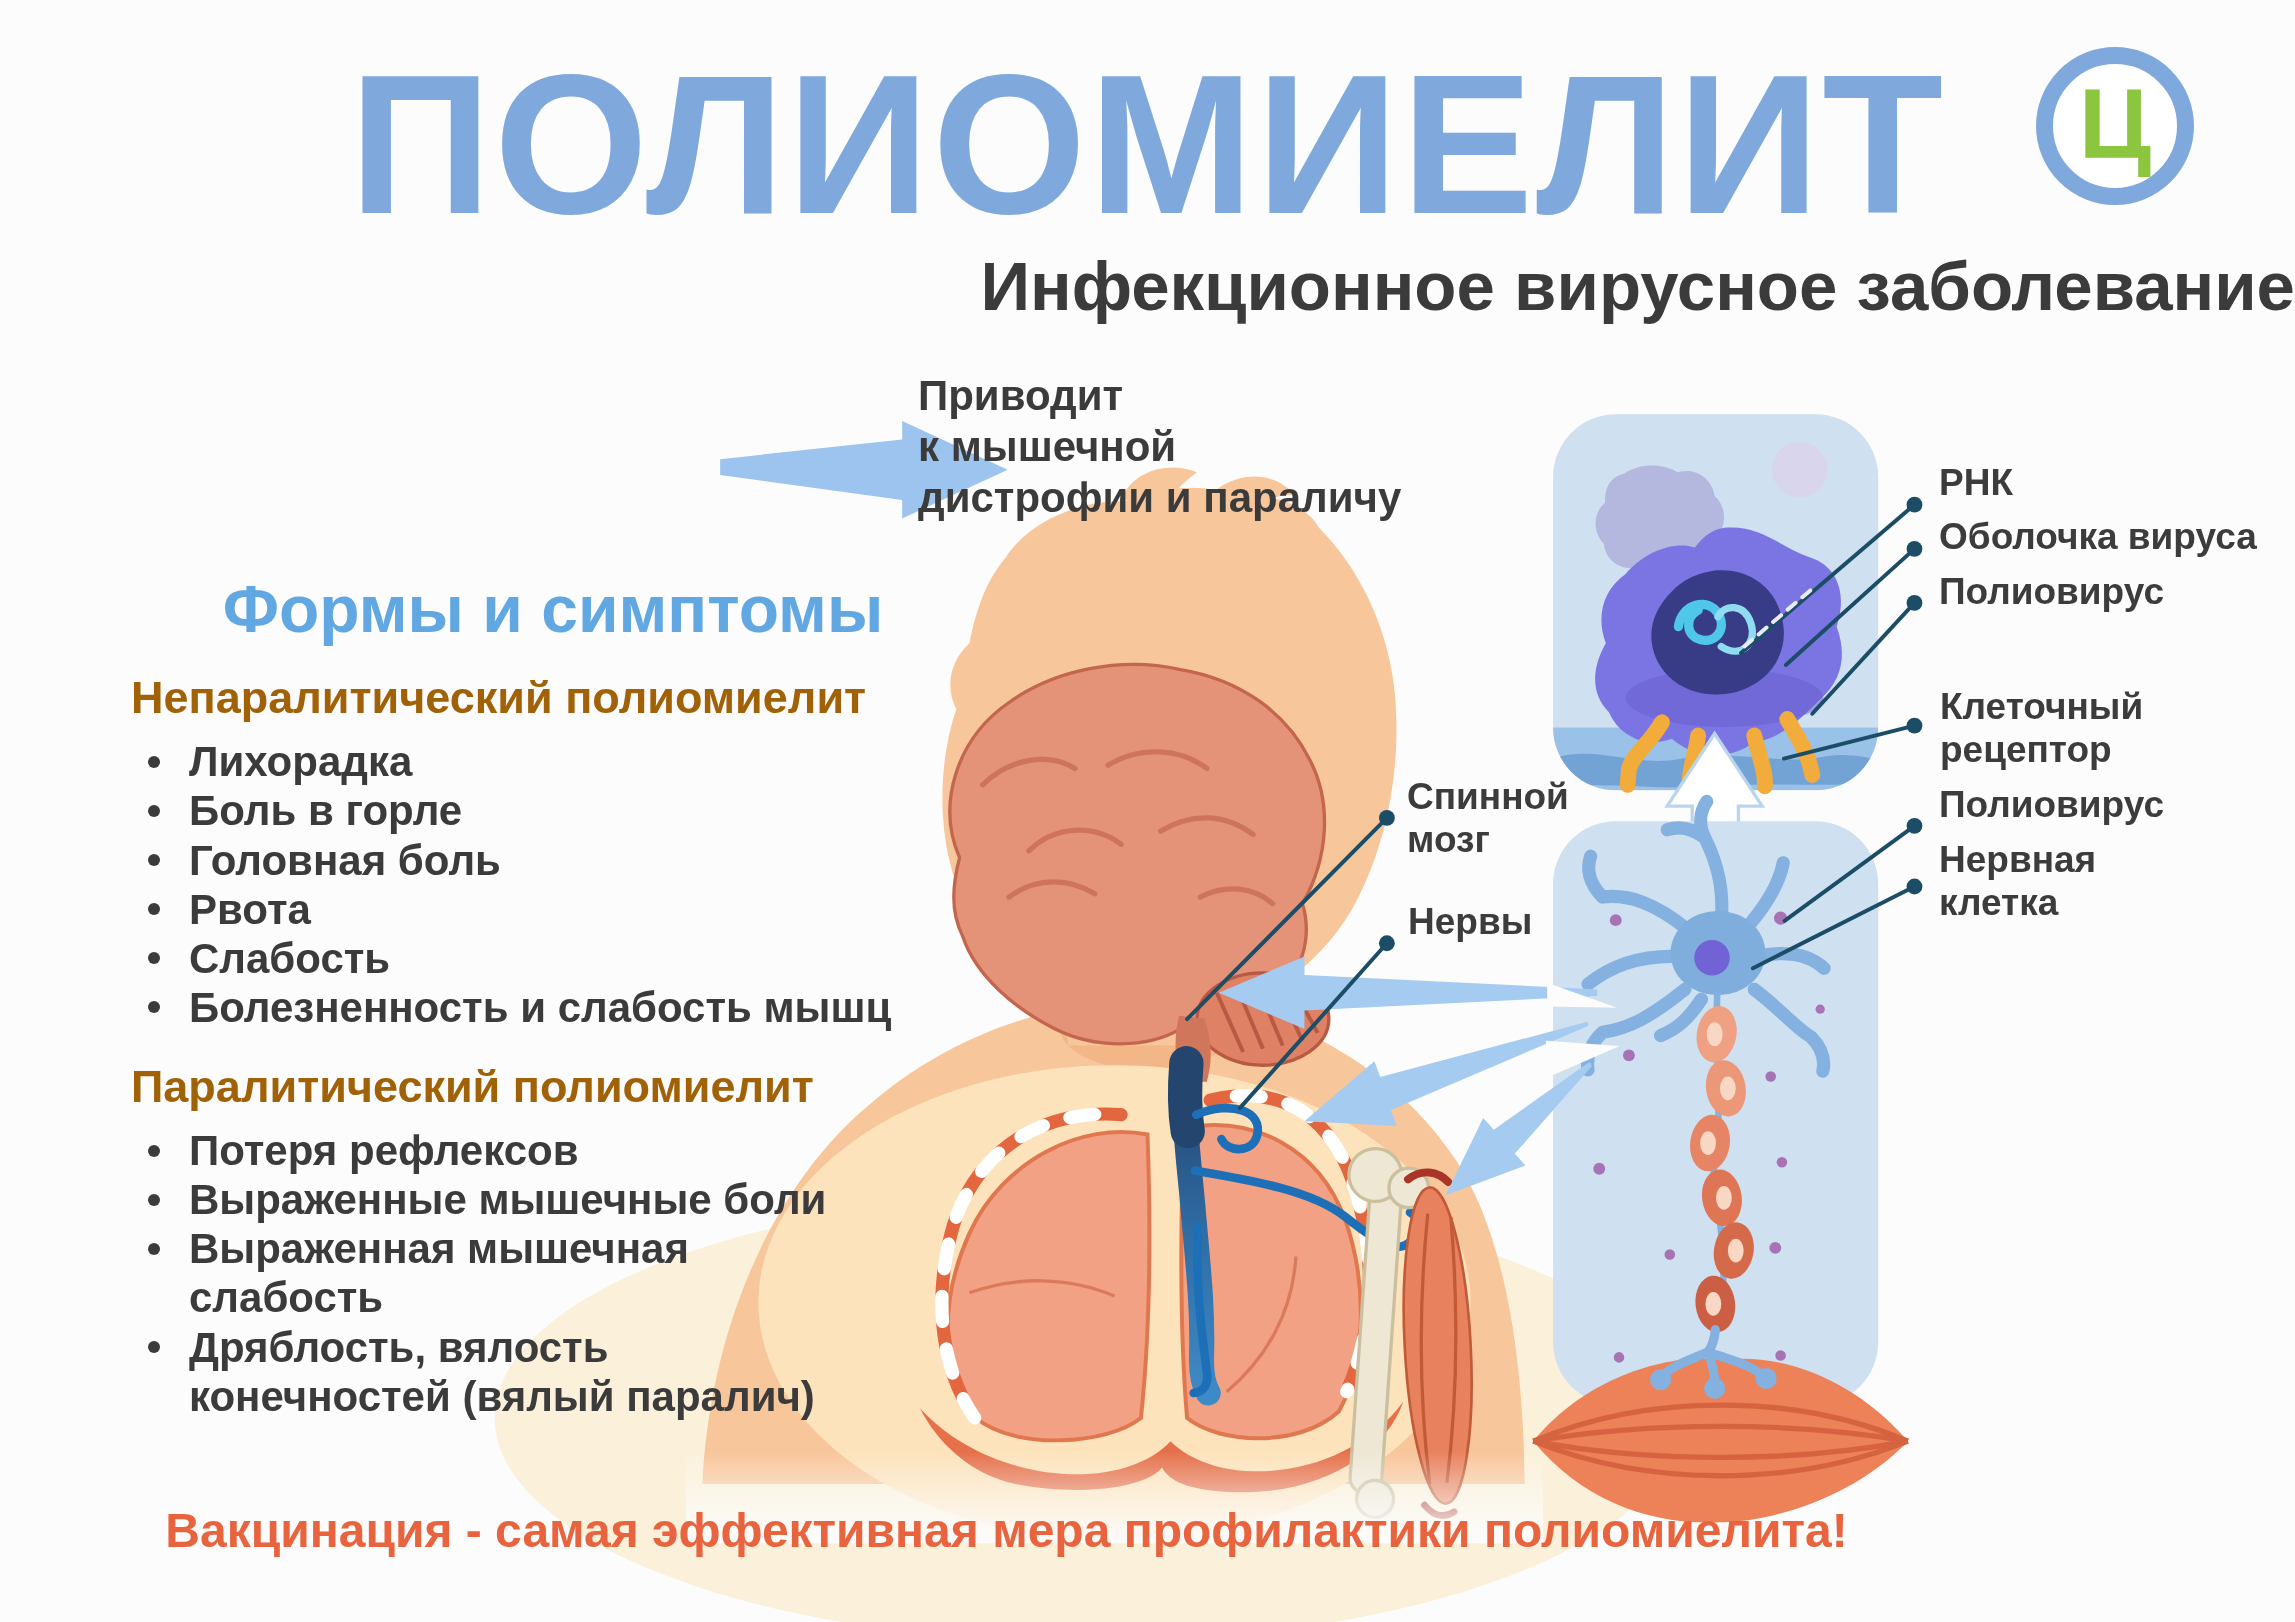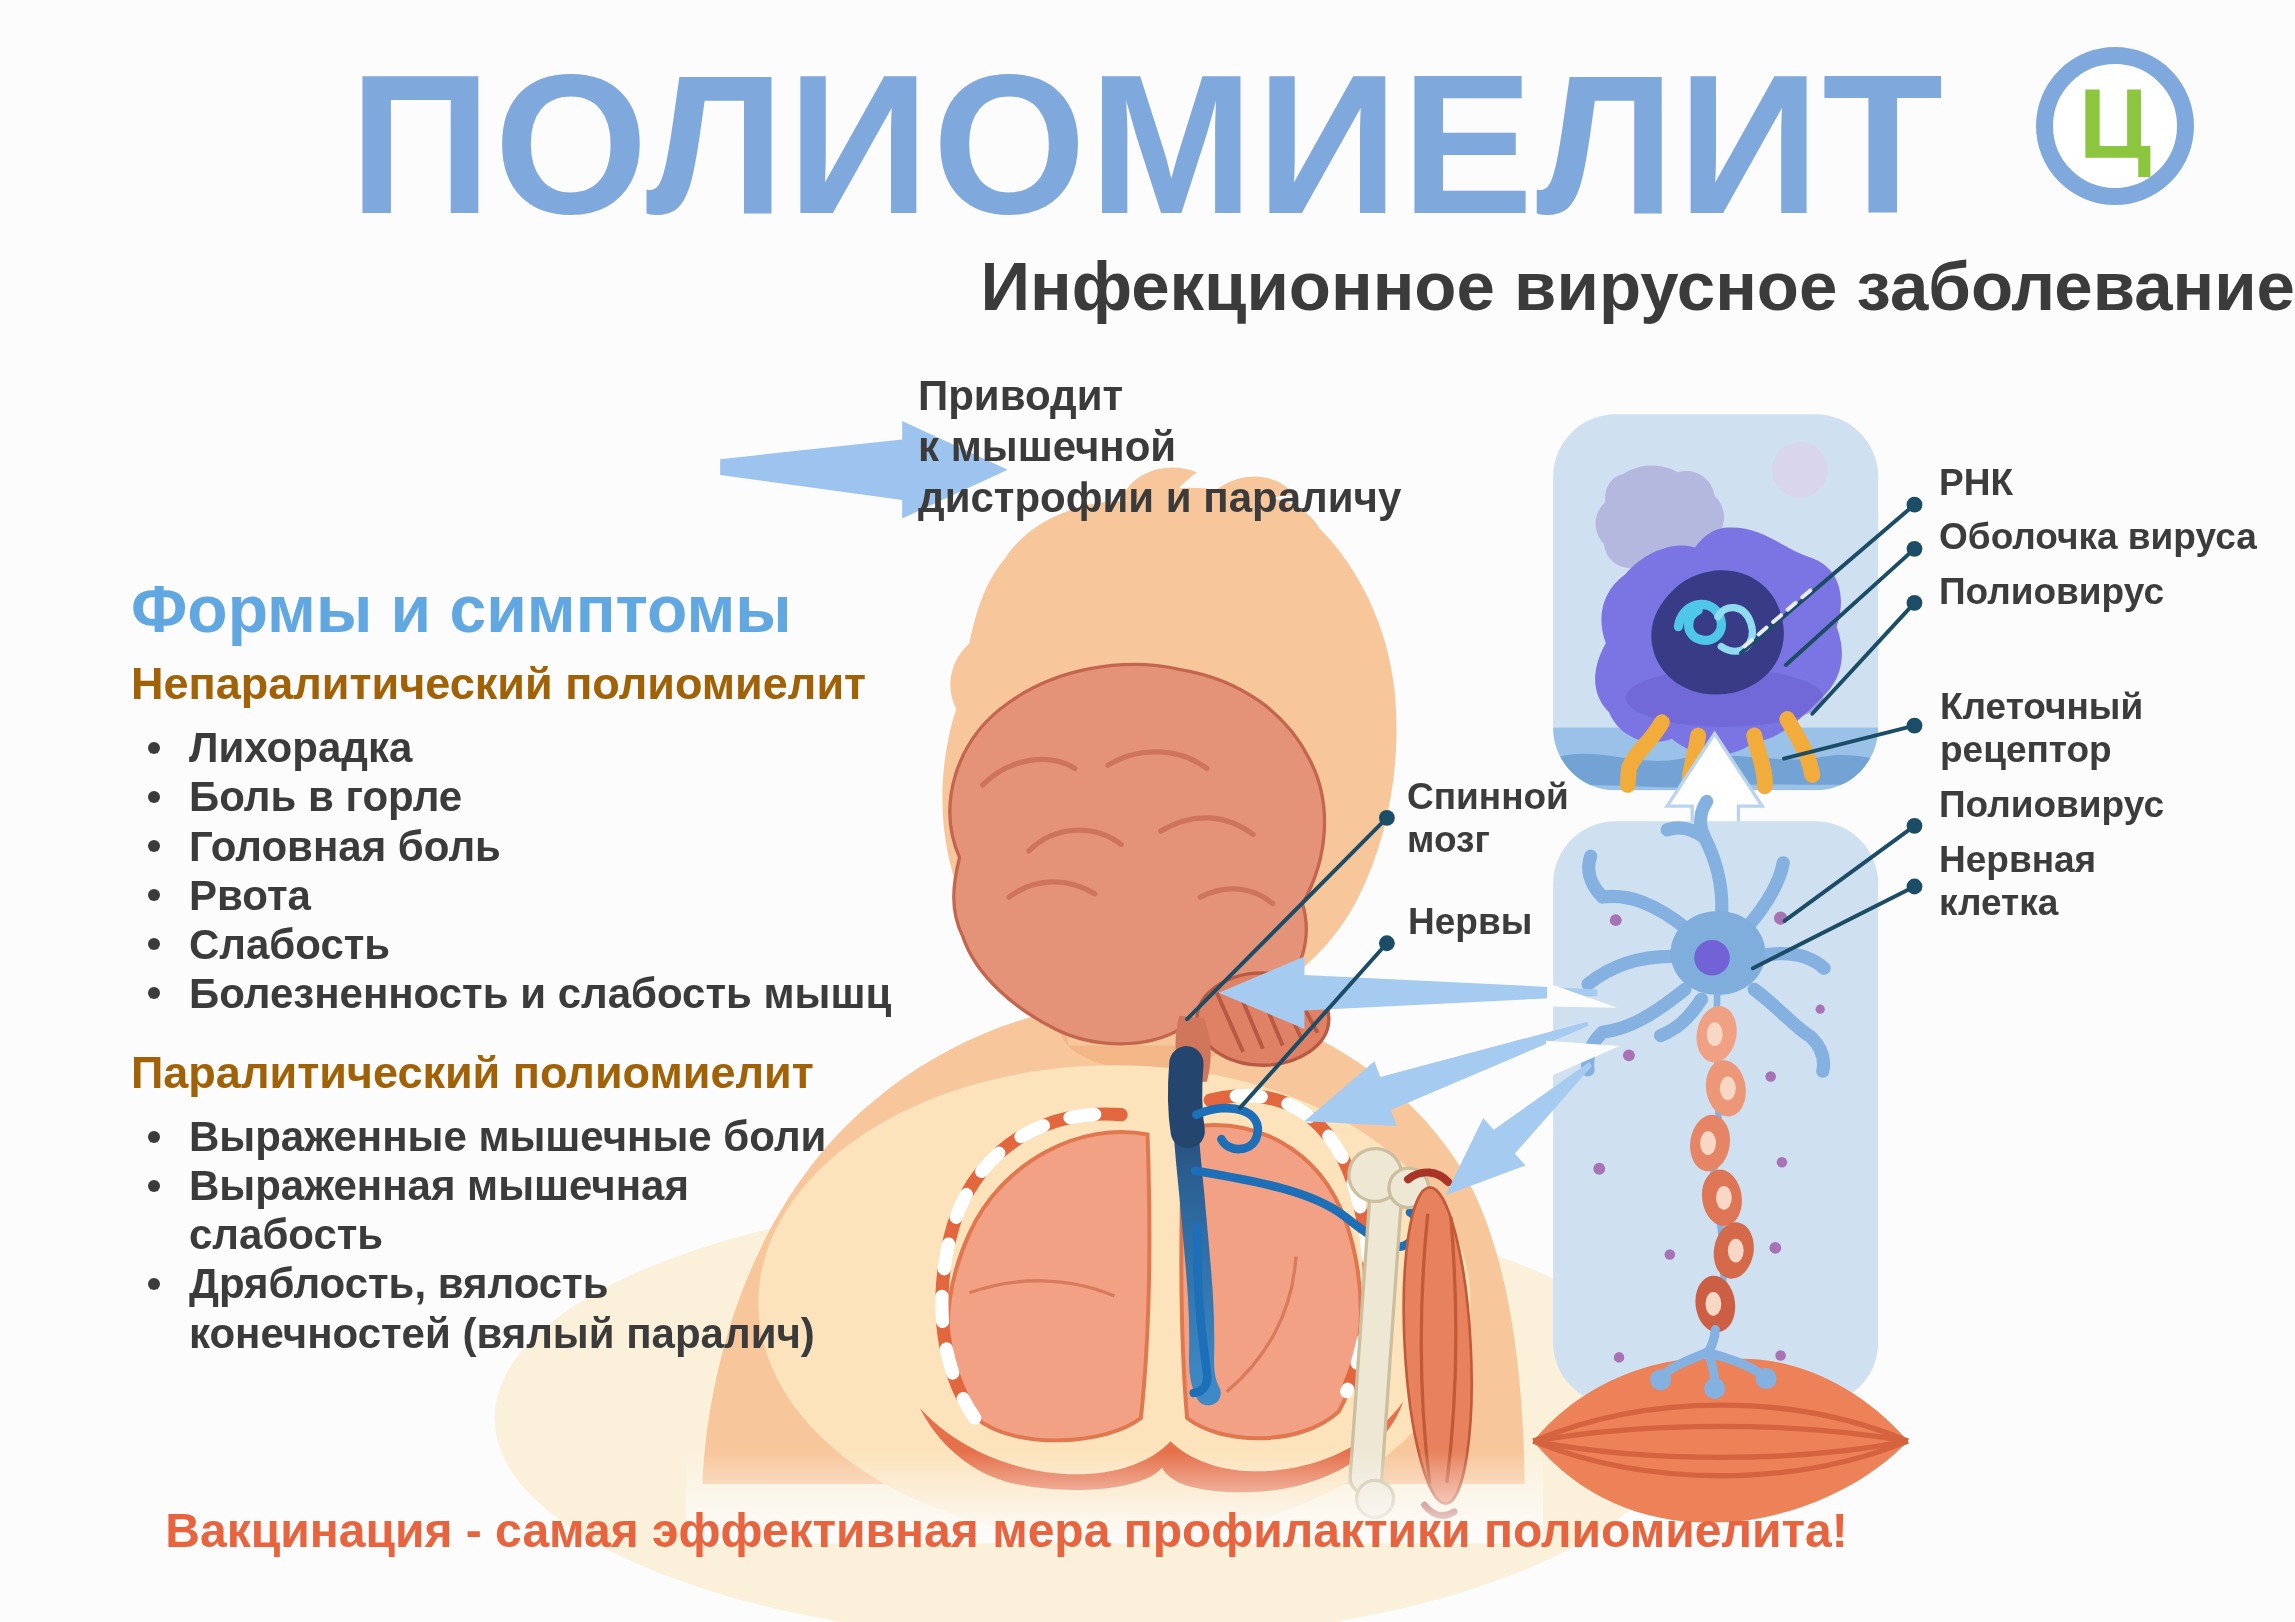--- a/index.html
+++ b/index.html
@@ -23,21 +23,21 @@
   }
   .logo-letter{font-weight:700;font-size:99px;line-height:1;color:#8CC63E;transform:translateY(-4px);}
   .intro{
     position:absolute;font-weight:700;font-size:42px;line-height:1.21;
     color:#3B3B3B;white-space:pre-line;
   }
   .intro.left{left:132px;top:377px;}
   .intro.right{left:918px;top:371px;}
   .symptoms{position:absolute;left:131px;top:575px;width:844px;}
   .symptoms h2{
-    margin:0 0 15px 0;font-weight:700;font-size:66px;line-height:1.05;color:#61A7E2;
+    margin:0 0 29px 0;font-weight:700;font-size:66px;line-height:1.05;color:#61A7E2;text-align:center;
   }
   .symptoms h3{
     margin:0 0 14.5px 0;font-weight:700;font-size:45px;line-height:1.1;color:#a16207;
   }
   .symptoms h3.second{margin-top:30px;}
   .symptoms ul{list-style:none;margin:0;padding:0;}
   .symptoms li{
     position:relative;padding-left:58px;font-weight:700;font-size:42px;
     line-height:1.17;color:#3B3B3B;white-space:pre-line;
   }
@@ -292,20 +292,21 @@
       <li>Лихорадка</li>
       <li>Боль в горле</li>
       <li>Головная боль</li>
       <li>Рвота</li>
       <li>Слабость</li>
       <li>Болезненность и слабость мышц</li>
     </ul>
 
     <h3 class="second">Паралитический полиомиелит</h3>
     <ul>
+      <li>Потеря рефлексов</li>
       <li>Выраженные мышечные боли</li>
       <li>Выраженная мышечная
 слабость</li>
       <li>Дряблость, вялость
 конечностей (вялый паралич)</li>
     </ul>
   </div>
 
   <div class="lbl" style="left:1939px;top:462px;">РНК</div>
   <div class="lbl" style="left:1939px;top:516px;">Оболочка вируса</div>

